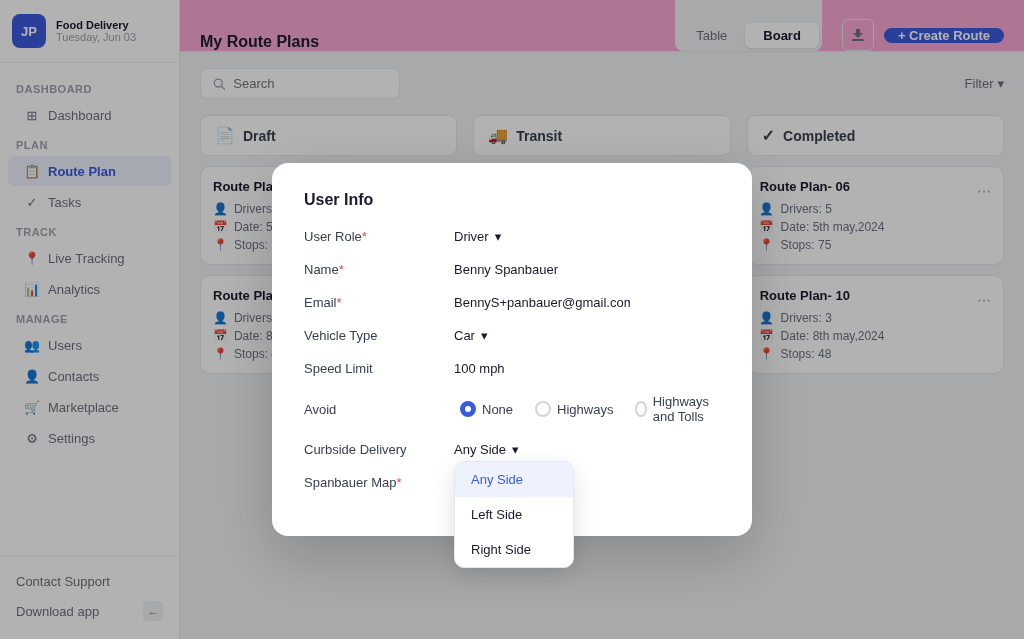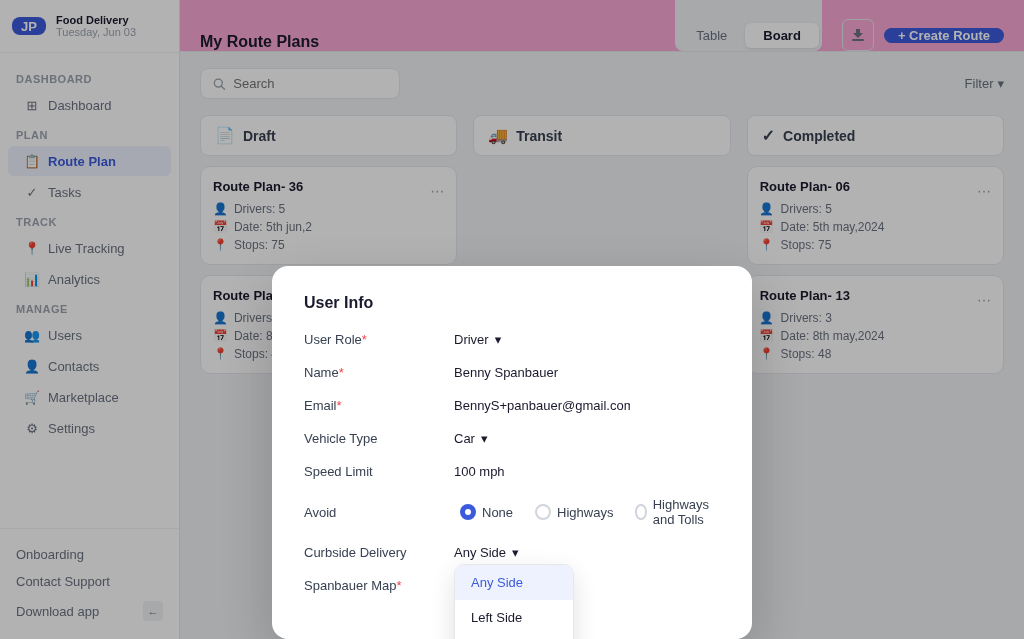--- a/index.html
+++ b/index.html
@@ -1,21 +1,21 @@
 <!DOCTYPE html>
 <html><head>
   <meta charset="utf-8">
   <style>
     * { box-sizing: border-box; margin: 0; padding: 0; }
     body { font-family: -apple-system, BlinkMacSystemFont, 'Segoe UI', sans-serif; background: #f0f2f5; display: flex; height: 639px; overflow: hidden; font-size: 14px; }
 
     
     .sidebar { width: 180px; background: #fff; border-right: 1px solid #e5e7eb; display: flex; flex-direction: column; height: 100%; }
     .sidebar-header { padding: 14px 12px; display: flex; align-items: center; gap: 10px; border-bottom: 1px solid #f0f2f5; }
-    .avatar { width: 34px; height: 18px; background: #3b5bdb; border-radius: 8px; display: flex; align-items: center; justify-content: center; color: #fff; font-weight: 700; font-size: 13px; flex-shrink: 0; }
+    .avatar { width: 34px; height: 34px; background: #3b5bdb; border-radius: 8px; display: flex; align-items: center; justify-content: center; color: #fff; font-weight: 700; font-size: 13px; flex-shrink: 0; }
     .sidebar-company { font-weight: 700; font-size: 11px; color: #1a1a2e; }
     .sidebar-date { font-size: 11px; color: #9ca3af; }
     .sidebar-nav { flex: 1; padding: 12px 0; overflow-y: auto; }
     .nav-section-label { font-size: 11px; color: #9ca3af; font-weight: 600; padding: 8px 16px 4px; text-transform: uppercase; letter-spacing: 0.5px; }
     .nav-item { display: flex; align-items: center; gap: 8px; padding: 7px 16px; color: #6b7280; font-size: 13px; cursor: pointer; border-radius: 6px; margin: 1px 8px; }
     .nav-item.active { background: #eef2ff; color: #3b5bdb; font-weight: 600; }
     .nav-icon { width: 16px; height: 16px; display: flex; align-items: center; justify-content: center; font-size: 13px; }
     .sidebar-footer { padding: 12px 16px; border-top: 1px solid #f0f2f5; }
     .sidebar-footer-item { display: flex; align-items: center; gap: 8px; padding: 6px 0; color: #6b7280; font-size: 13px; cursor: pointer; }
     .collapse-btn { margin-left: auto; width: 20px; height: 20px; background: #f0f2f5; border-radius: 4px; display: flex; align-items: center; justify-content: center; font-size: 11px; }
@@ -45,21 +45,21 @@
     .card { background: #fff; border: 1px solid #e5e7eb; border-radius: 10px; padding: 12px; margin-bottom: 10px; }
     .card-title { font-weight: 600; font-size: 13px; color: #1a1a2e; margin-bottom: 8px; }
     .card-info { display: flex; flex-direction: column; gap: 4px; }
     .card-row { display: flex; align-items: center; gap: 6px; font-size: 12px; color: #6b7280; }
     .card-row-icon { font-size: 12px; }
     .card-menu { margin-left: auto; color: #9ca3af; cursor: pointer; }
     .card-title-row { display: flex; align-items: center; }
     .show-more { text-align: center; color: #3b5bdb; font-size: 13px; cursor: pointer; margin-top: 8px; }
 
     
-    .overlay { position: fixed; top: 0; left: 0; right: 0; bottom: 0; background: rgba(0,0,0,0.3); z-index: 100; display: flex; align-items: flex-end; justify-content: center; padding-top: 60px; }
+    .overlay { position: fixed; top: 0; left: 0; right: 0; bottom: 0; background: rgba(0,0,0,0.3); z-index: 100; display: flex; align-items: center; justify-content: center; padding-top: 60px; }
     .modal { background: #fff; border-radius: 16px; width: 480px; padding: 28px 32px; position: relative; z-index: 101; box-shadow: 0 20px 60px rgba(0,0,0,0.2); }
     .modal-title { font-weight: 700; font-size: 16px; color: #1a1a2e; margin-bottom: 20px; }
     .form-row { display: flex; align-items: center; margin-bottom: 18px; }
     .form-label { width: 150px; font-size: 13px; color: #374151; font-weight: 500; flex-shrink: 0; }
     .form-label .required { color: #ef4444; }
     .form-value { flex: 1; font-size: 13px; color: #1a1a2e; }
     .form-dropdown { display: flex; align-items: center; gap: 6px; cursor: pointer; color: #1a1a2e; font-size: 13px; }
     .form-input { border: none; outline: none; font-size: 13px; color: #1a1a2e; background: transparent; }
     .radio-group { display: flex; align-items: center; gap: 16px; }
     .radio-item { display: flex; align-items: center; gap: 6px; font-size: 13px; color: #374151; cursor: pointer; padding-left: 6px; }
@@ -126,23 +126,20 @@
       <span>Marketplace</span>
     </div>
     <div class="nav-item">
       <span class="nav-icon">⚙</span>
       <span>Settings</span>
     </div>
   </div>
 
   <div class="sidebar-footer">
     <div class="sidebar-footer-item">
-      <span>Onboarding</span>
-    </div>
-    <div class="sidebar-footer-item">
       <span>Contact Support</span>
     </div>
     <div class="sidebar-footer-item">
       <span>Download app</span>
       <div class="collapse-btn">←</div>
     </div>
   </div>
 </div>
 
 <div class="main">
@@ -254,21 +251,21 @@
               <span>Date: 5th may,2024</span>
             </div>
             <div class="card-row">
               <span class="card-row-icon">📍</span>
               <span>Stops: 75</span>
             </div>
           </div>
         </div>
         <div class="card">
           <div class="card-title-row">
-            <div class="card-title">Route Plan- 13</div>
+            <div class="card-title">Route Plan- 10</div>
             <div class="card-menu">⋯</div>
           </div>
           <div class="card-info">
             <div class="card-row">
               <span class="card-row-icon">👤</span>
               <span>Drivers: 3</span>
             </div>
             <div class="card-row">
               <span class="card-row-icon">📅</span>
               <span>Date: 8th may,2024</span>

